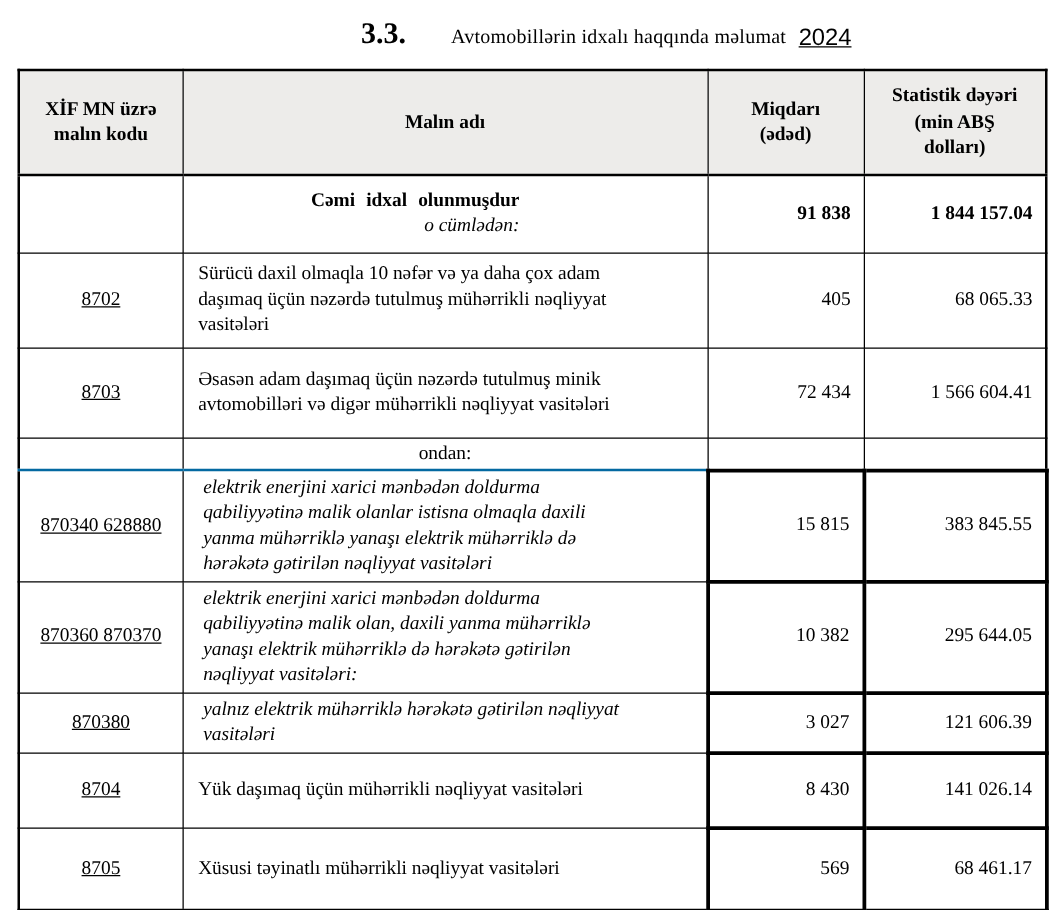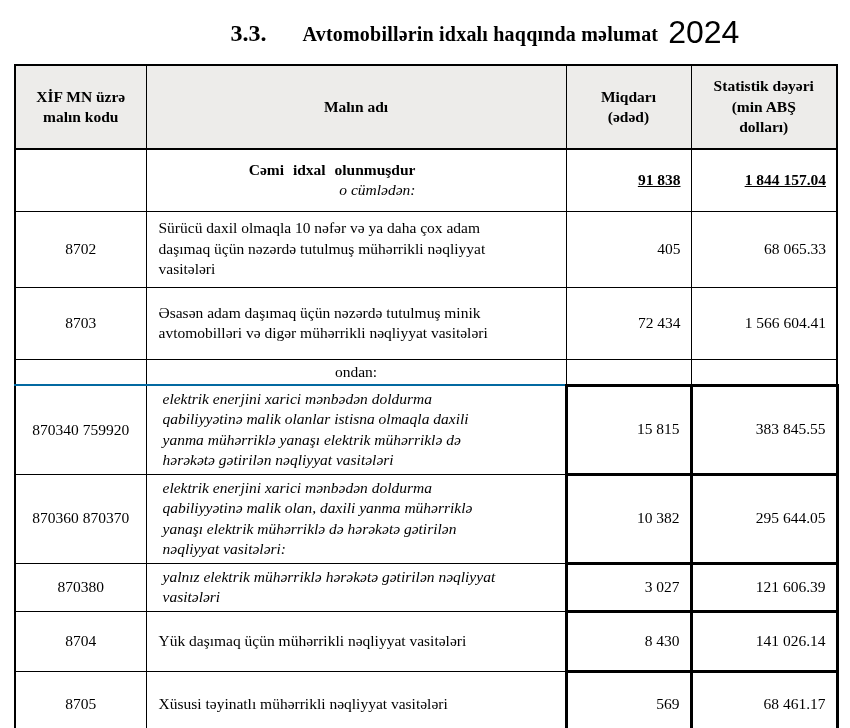--- a/index.html
+++ b/index.html
@@ -16,31 +16,32 @@
     padding: 14px 0 0 120px;
     text-align: center;
     white-space: nowrap;
   }
   .title-number {
     font-weight: bold;
     font-size: 24px;
     margin-right: 26px;
   }
   .title-text {
-    font-weight: bold;
-    font-size: 20px;
+    font-weight: normal;
+    font-size: 16px;
     letter-spacing: 0.2px;
     margin-left: 10px;
   }
   .title-year {
     font-family: "Liberation Sans", sans-serif;
     font-weight: 400;
-    font-size: 32px;
+    font-size: 19px;
     margin-left: 10px;
     vertical-align: -2px;
+    text-decoration: underline;
   }
   table.imports {
     border-collapse: collapse;
     table-layout: fixed;
     width: 822px;
     margin: 13px 0 0 14px;
     border: 2px solid #000;
   }
   td, th {
     border: 1px solid #000;
@@ -51,37 +52,37 @@
     overflow: hidden;
   }
   thead th {
     background: #edecea;
     font-weight: bold;
     text-align: center;
     white-space: pre-line;
     border-bottom: 2px solid #000;
     font-size: 15.5px;
   }
-  .cell-code { text-align: center; }
+  .cell-code { text-align: center; text-decoration: underline; }
   .cell-name {
     text-align: left;
     padding-left: 12px;
     padding-right: 52px;
   }
   .cell-num {
     text-align: right;
     padding-right: 10px;
   }
   tr.row-total .cell-name {
     text-align: right;
     padding-right: 150px;
   }
   .total-line1 { font-weight: bold; word-spacing: 5px; }
   .total-line2 { font-style: italic; }
-  tr.row-total .cell-num { font-weight: bold; text-decoration: underline; }
+  tr.row-total .cell-num { font-weight: bold; }
   tr.row-ondan td { border-bottom: 2px solid #0369a1; margin-top: 32px; }
   tr.row-ondan .cell-name {
     text-align: center;
     padding: 1px 8px;
   }
   td.sub-name {
     font-style: italic;
     padding-left: 16px;
     padding-right: 62px;
   }
@@ -135,21 +136,21 @@
       <td class="cell-num">72 434</td>
       <td class="cell-num">1 566 604.41</td>
     </tr>
     <tr class="row-ondan" style="height:26px;">
       <td class="cell-code"></td>
       <td class="cell-name">ondan:</td>
       <td class="cell-num"></td>
       <td class="cell-num"></td>
     </tr>
     <tr style="height:76px;">
-      <td class="cell-code">870340 759920</td>
+      <td class="cell-code">870340 628880</td>
       <td class="cell-name sub-name">elektrik enerjini xarici mənbədən doldurma qabiliyyətinə malik olanlar istisna olmaqla daxili yanma mühərriklə yanaşı elektrik mühərriklə də hərəkətə gətirilən nəqliyyat vasitələri</td>
       <td class="cell-num thick">15 815</td>
       <td class="cell-num thick">383 845.55</td>
     </tr>
     <tr style="height:88px;">
       <td class="cell-code">870360 870370</td>
       <td class="cell-name sub-name">elektrik enerjini xarici mənbədən doldurma qabiliyyətinə malik olan, daxili yanma mühərriklə yanaşı elektrik mühərriklə də hərəkətə gətirilən nəqliyyat vasitələri:</td>
       <td class="cell-num thick">10 382</td>
       <td class="cell-num thick">295 644.05</td>
     </tr>

